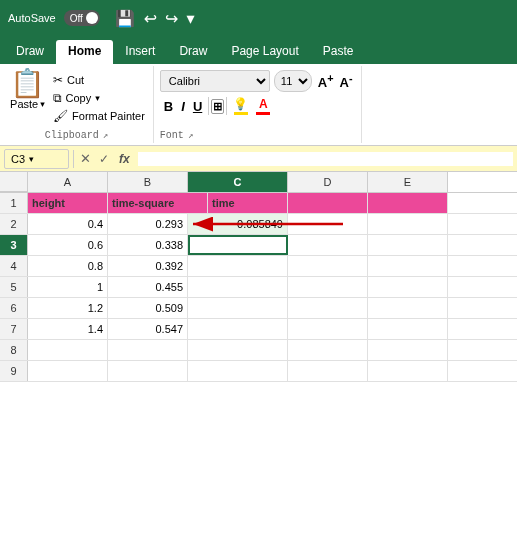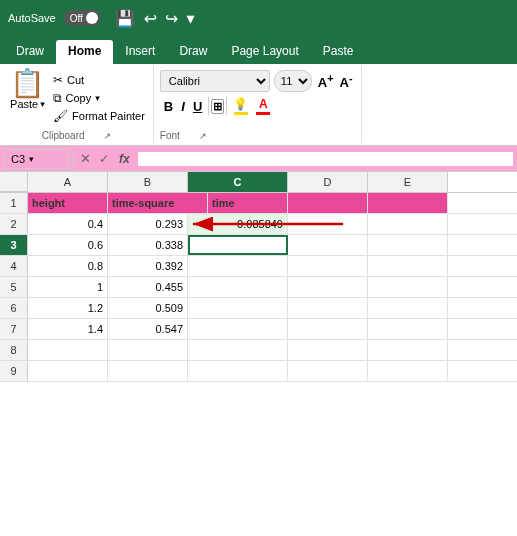--- a/index.html
+++ b/index.html
@@ -82,21 +82,22 @@
       flex: 1;
       align-items: flex-start;
       gap: 2px;
     }
     .ribbon-group-label {
       font-size: 10px;
       color: #666;
       padding-bottom: 2px;
       display: flex;
       align-items: flex-end;
-      gap: 19px;
+      gap: 4px;
+      font-family: Liberation Mono, monospace;
     }
     .group-expand { font-size: 9px; color: #666; cursor: pointer; }
 
     
     .clipboard-group { min-width: 90px; }
     .paste-btn {
       display: flex;
       flex-direction: column;
       align-items: center;
       cursor: pointer;
@@ -183,21 +184,21 @@
     .border-box-icon { font-size: 13px; border: 1px solid #999; padding: 1px; }
 
     
     .formula-bar {
       display: flex;
       align-items: center;
       height: 26px;
       border-bottom: 1px solid #ccc;
       padding: 0 4px;
       gap: 4px;
-      background: #f9a8d4;
+      background: #fef9c3;
     }
     .cell-ref {
       border: 1px solid #ccc;
       border-radius: 2px;
       width: 65px;
       height: 20px;
       font-size: 11px;
       display: flex;
       align-items: center;
       padding: 0 6px;

